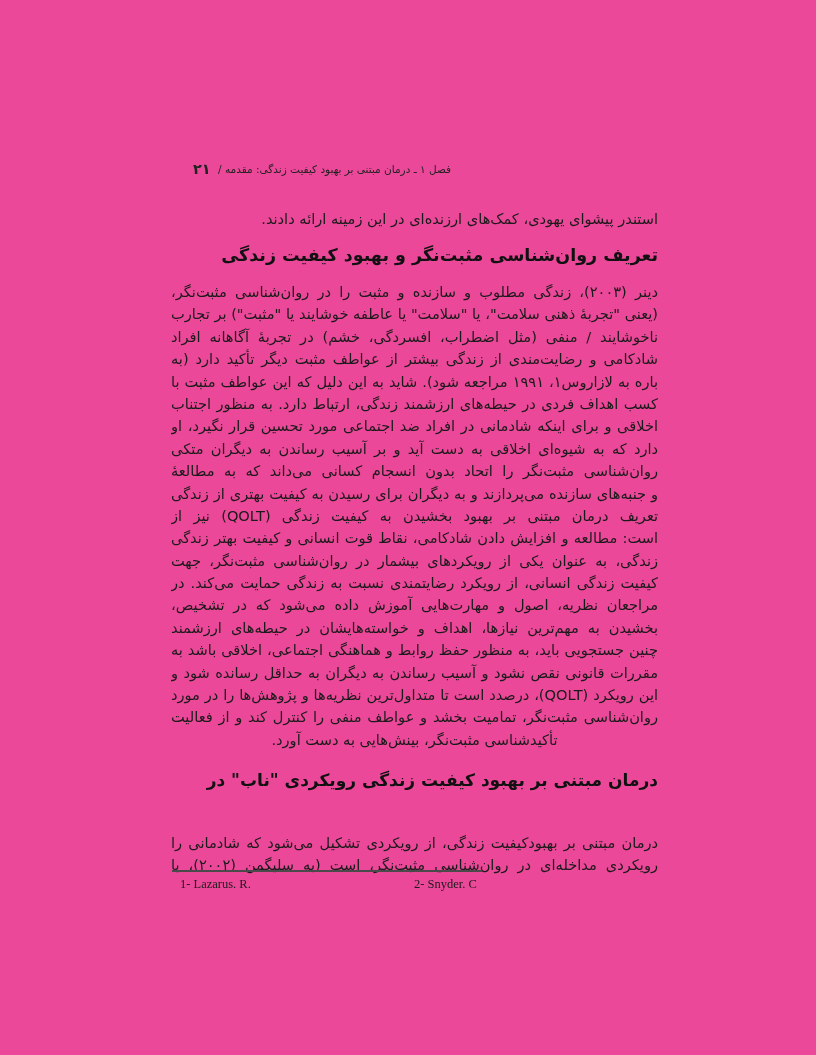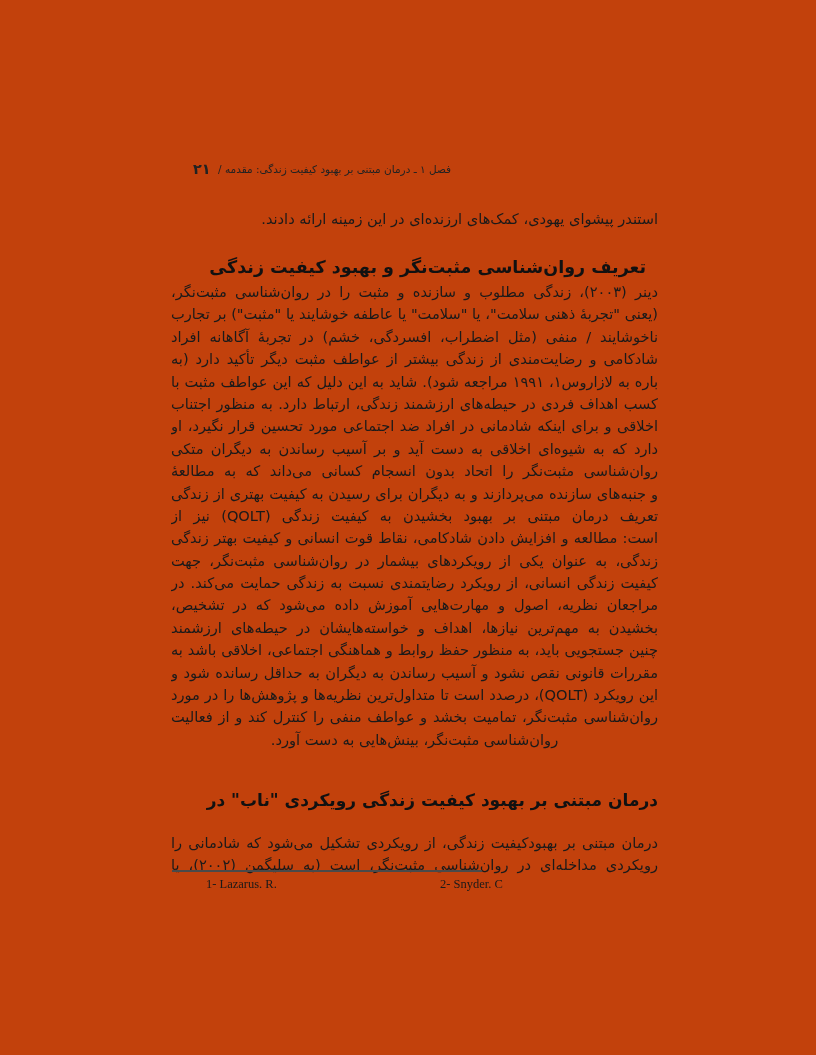--- a/index.html
+++ b/index.html
@@ -1,20 +1,20 @@
 <!DOCTYPE html>
 <html lang="fa"><head>
 <meta charset="utf-8">
 <style>
   html,body{margin:0;padding:0;background:#e8e8e8;}
   .page{
     position:relative;
     width:816px;height:1055px;
     margin:0 auto;
-    background:#c2410c;
+    background:#ec4899;
     font-family:"DejaVu Sans","Liberation Sans",sans-serif;
     color:#1a1a1a;
     overflow:hidden;
   }
   .running-head{
     position:absolute;left:193px;top:161px;
     direction:rtl;white-space:nowrap;
     font-size:10.5px;color:#222;
   }
   .rh-title{vertical-align:middle;}
@@ -27,49 +27,49 @@
     direction:rtl;
     font-size:14.6px;
   }
   .intro-line{
     position:absolute;top:191px;right:0;width:100%;
     text-align:right;line-height:22px;
   }
   .h1{
     position:absolute;top:228px;width:100%;
     box-sizing:border-box;padding-left:120px;
-    margin:12px;text-align:center;white-space:nowrap;
+    margin:0;text-align:center;white-space:nowrap;
     font-size:17.5px;font-weight:bold;color:#111;
   }
   .para{position:absolute;width:100%;}
   .para1{top:264px;}
   .para2{top:815px;}
   .line{
     height:22.4px;line-height:22.4px;overflow:hidden;
     text-align:justify;text-align-last:justify;
   }
   .line-center{
     text-align:center;text-align-last:center;
   }
   .h2wrap{
     position:absolute;top:751px;width:100%;
     box-sizing:border-box;padding-left:127px;
     font-size:17px;font-weight:bold;color:#111;
   }
   .h2line{
-    text-align:center;white-space:nowrap;line-height:25.5px;height:25.5px;margin-top:20px;
+    text-align:center;white-space:nowrap;line-height:25.5px;height:25.5px;
   }
   .fn-rule{
     position:absolute;left:172px;top:870px;width:310px;height:2px;
     background:#4a4a4a;
   }
   .footnote{
     position:absolute;top:877px;
     direction:ltr;font-family:"Liberation Serif","DejaVu Serif",serif;
-    font-size:12.5px;color:#1a1a1a;white-space:nowrap;margin-left:26px;
+    font-size:12.5px;color:#1a1a1a;white-space:nowrap;
   }
   .fn1{left:180px;}
   .fn2{left:414px;}
 </style>
 </head>
 <body>
 
 <div class="page">
 
   <div class="running-head">
@@ -97,21 +97,21 @@
       <div class="line">تعریف درمان مبتنی بر بهبود بخشیدن به کیفیت زندگی (QOLT) نیز از روان‌شناسی مثبت‌نگر چنین</div>
       <div class="line">است: مطالعه و افزایش دادن شادکامی، نقاط قوت انسانی و کیفیت بهتر زندگی برای همه. بهبود کیفیت</div>
       <div class="line">زندگی، به عنوان یکی از رویکردهای بیشمار در روان‌شناسی مثبت‌نگر، جهت افزایش شادکامی و</div>
       <div class="line">کیفیت زندگی انسانی، از رویکرد رضایتمندی نسبت به زندگی حمایت می‌کند. در این رویکرد، به</div>
       <div class="line">مراجعان نظریه، اصول و مهارت‌هایی آموزش داده می‌شود که در تشخیص، جستجو و تحقق</div>
       <div class="line">بخشیدن به مهم‌ترین نیازها، اهداف و خواسته‌هایشان در حیطه‌های ارزشمند زندگی کمک می‌کند.</div>
       <div class="line">چنین جستجویی باید، به منظور حفظ روابط و هماهنگی اجتماعی، اخلاقی باشد به طوری که</div>
       <div class="line">مقررات قانونی نقص نشود و آسیب رساندن به دیگران به حداقل رسانده شود و از آن اجتناب گردد.</div>
       <div class="line">این رویکرد (QOLT)، درصدد است تا متداول‌ترین نظریه‌ها و پژوهش‌ها را در مورد شادکامی،</div>
       <div class="line">روان‌شناسی مثبت‌نگر، تمامیت بخشد و عواطف منفی را کنترل کند و از فعالیت بالینی و</div>
-      <div class="line line-center">روان‌شناسی مثبت‌نگر، بینش‌هایی به دست آورد.</div>
+      <div class="line line-center">تأکید‌شناسی مثبت‌نگر، بینش‌هایی به دست آورد.</div>
     </div>
 
     <div class="h2wrap">
       <div class="h2line">درمان مبتنی بر بهبود کیفیت زندگی رویکردی "ناب" در</div>
     </div>
 
     <div class="para para2">
       <div class="line">درمان مبتنی بر بهبودکیفیت زندگی، از رویکردی تشکیل می‌شود که شادمانی را افزایش می‌دهد و نیز</div>
       <div class="line">رویکردی مداخله‌ای در روان‌شناسی مثبت‌نگر، است (به سلیگمن (۲۰۰۲)، یا اسنایدر۲ (چی‌ونز،</div>
     </div>

